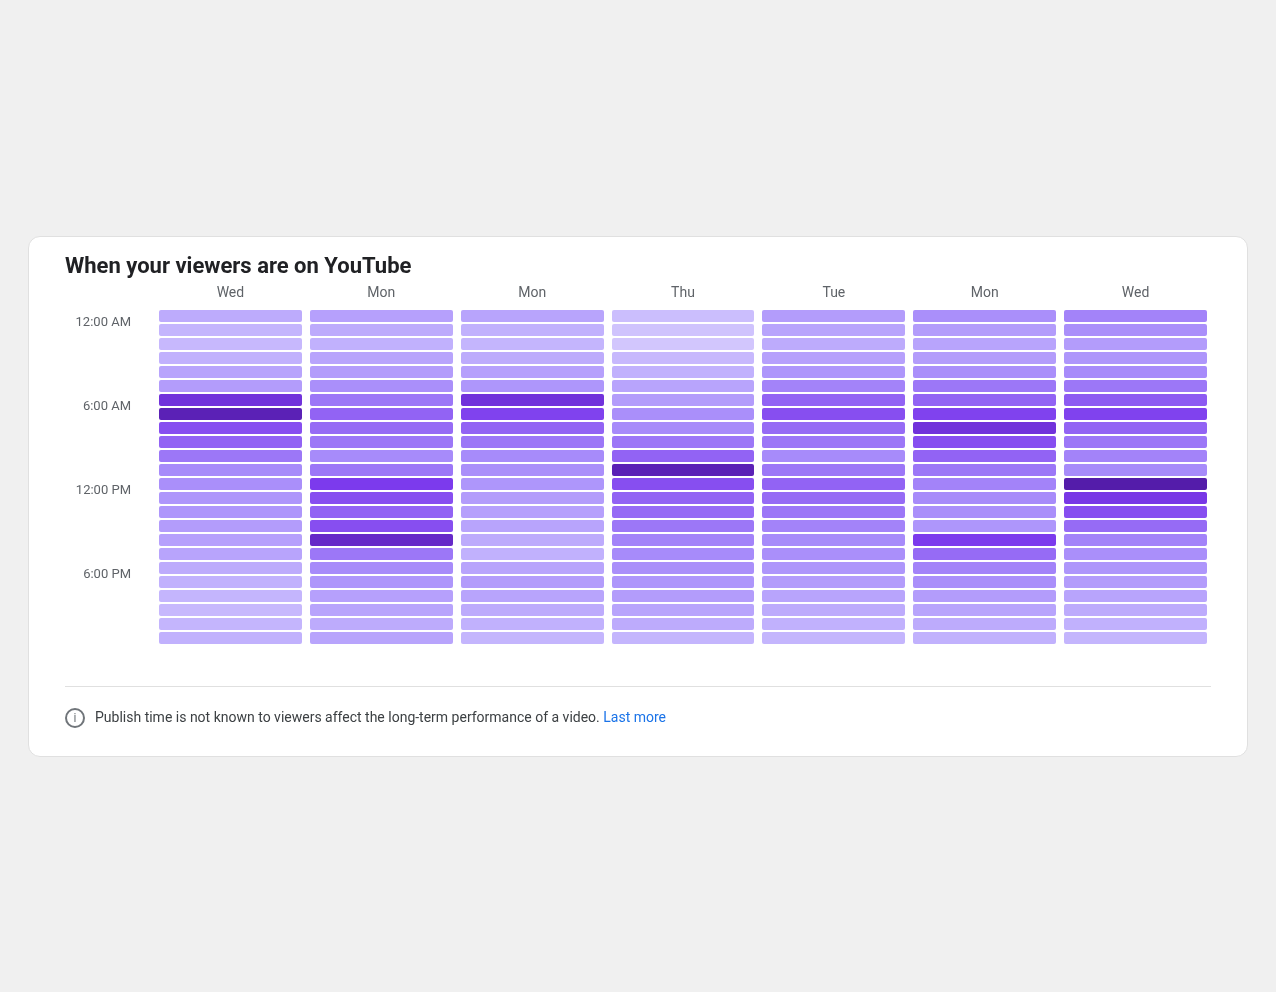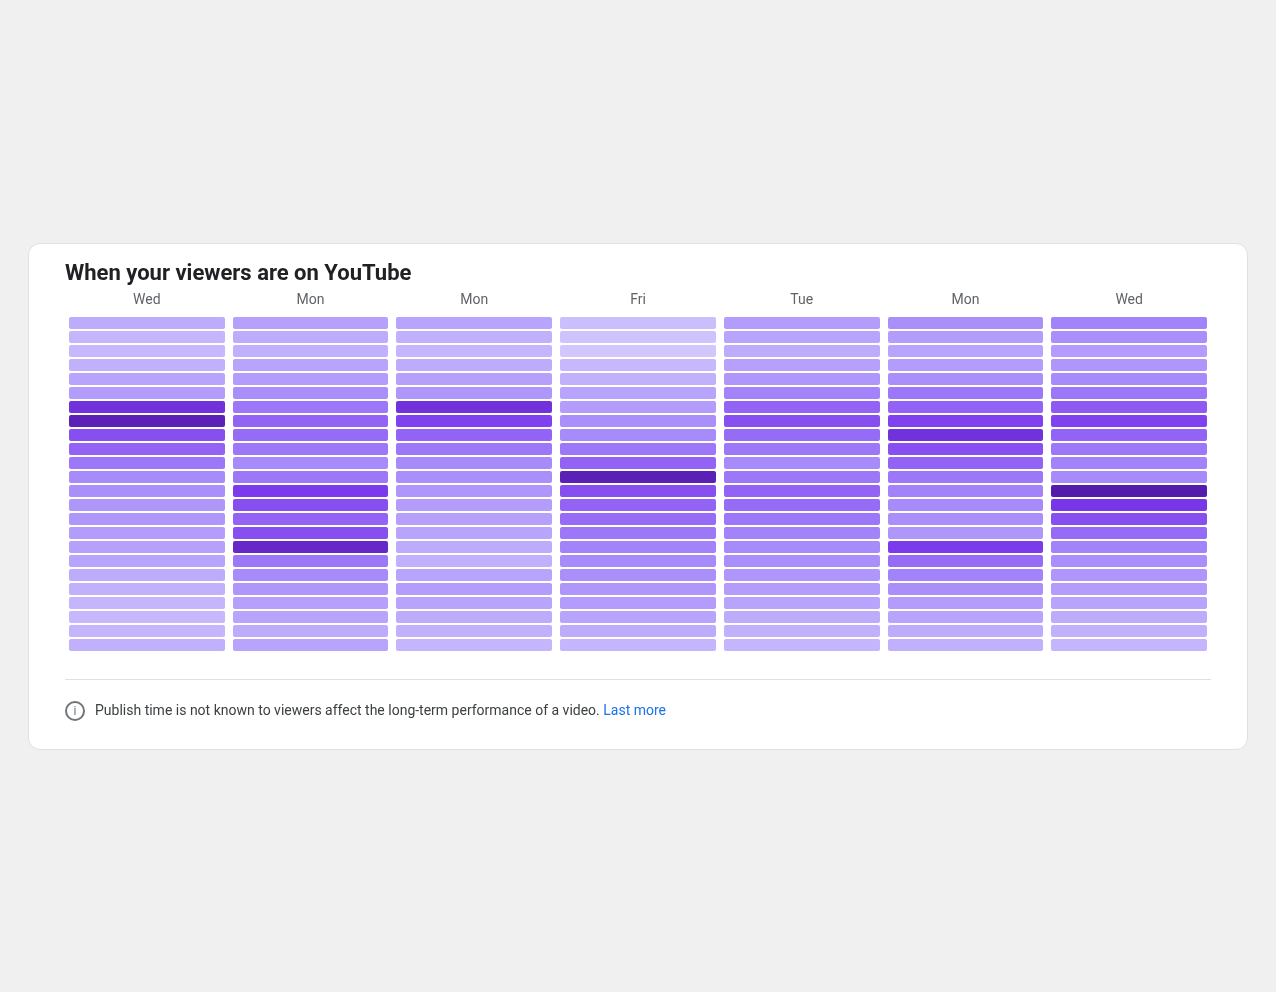--- a/index.html
+++ b/index.html
@@ -118,26 +118,40 @@
       cursor: pointer;
     }
   </style>
 </head>
 <body>
 
 <div class="card">
   <div class="card-title">When your viewers are on YouTube</div>
 
   <div class="heatmap-container">
+    <div class="y-axis" id="y-axis-placeholder" style="position: relative; height: 374px;">
+    <div class="y-label" style="position: absolute; top: 38px; right: 12px; font-size: 13px; color: rgb(95, 99, 104); white-space: nowrap;">
+          <span>12:00 AM</span>
+        </div>
+        <div class="y-label" style="position: absolute; top: 122px; right: 12px; font-size: 13px; color: rgb(95, 99, 104); white-space: nowrap;">
+          <span>6:00 AM</span>
+        </div>
+        <div class="y-label" style="position: absolute; top: 206px; right: 12px; font-size: 13px; color: rgb(95, 99, 104); white-space: nowrap;">
+          <span>12:00 PM</span>
+        </div>
+        <div class="y-label" style="position: absolute; top: 290px; right: 12px; font-size: 13px; color: rgb(95, 99, 104); white-space: nowrap;">
+          <span>6:00 PM</span>
+        </div>
+      </div>
     <div class="grid-area">
       <div class="col-headers" id="col-headers-el">
       <div class="col-header">Wed</div>
           <div class="col-header">Mon</div>
           <div class="col-header">Mon</div>
-          <div class="col-header">Fri</div>
+          <div class="col-header">Thu</div>
           <div class="col-header">Tue</div>
           <div class="col-header">Mon</div>
           <div class="col-header">Wed</div>
         </div>
       <div class="grid-rows" id="grid-rows-el">
       <div class="day-col">
             <div class="heat-cell" style="background-color: rgb(189, 171, 252);"></div>
             <div class="heat-cell" style="background-color: rgb(196, 181, 253);"></div>
             <div class="heat-cell" style="background-color: rgb(199, 184, 253);"></div>
             <div class="heat-cell" style="background-color: rgb(193, 177, 253);"></div>

